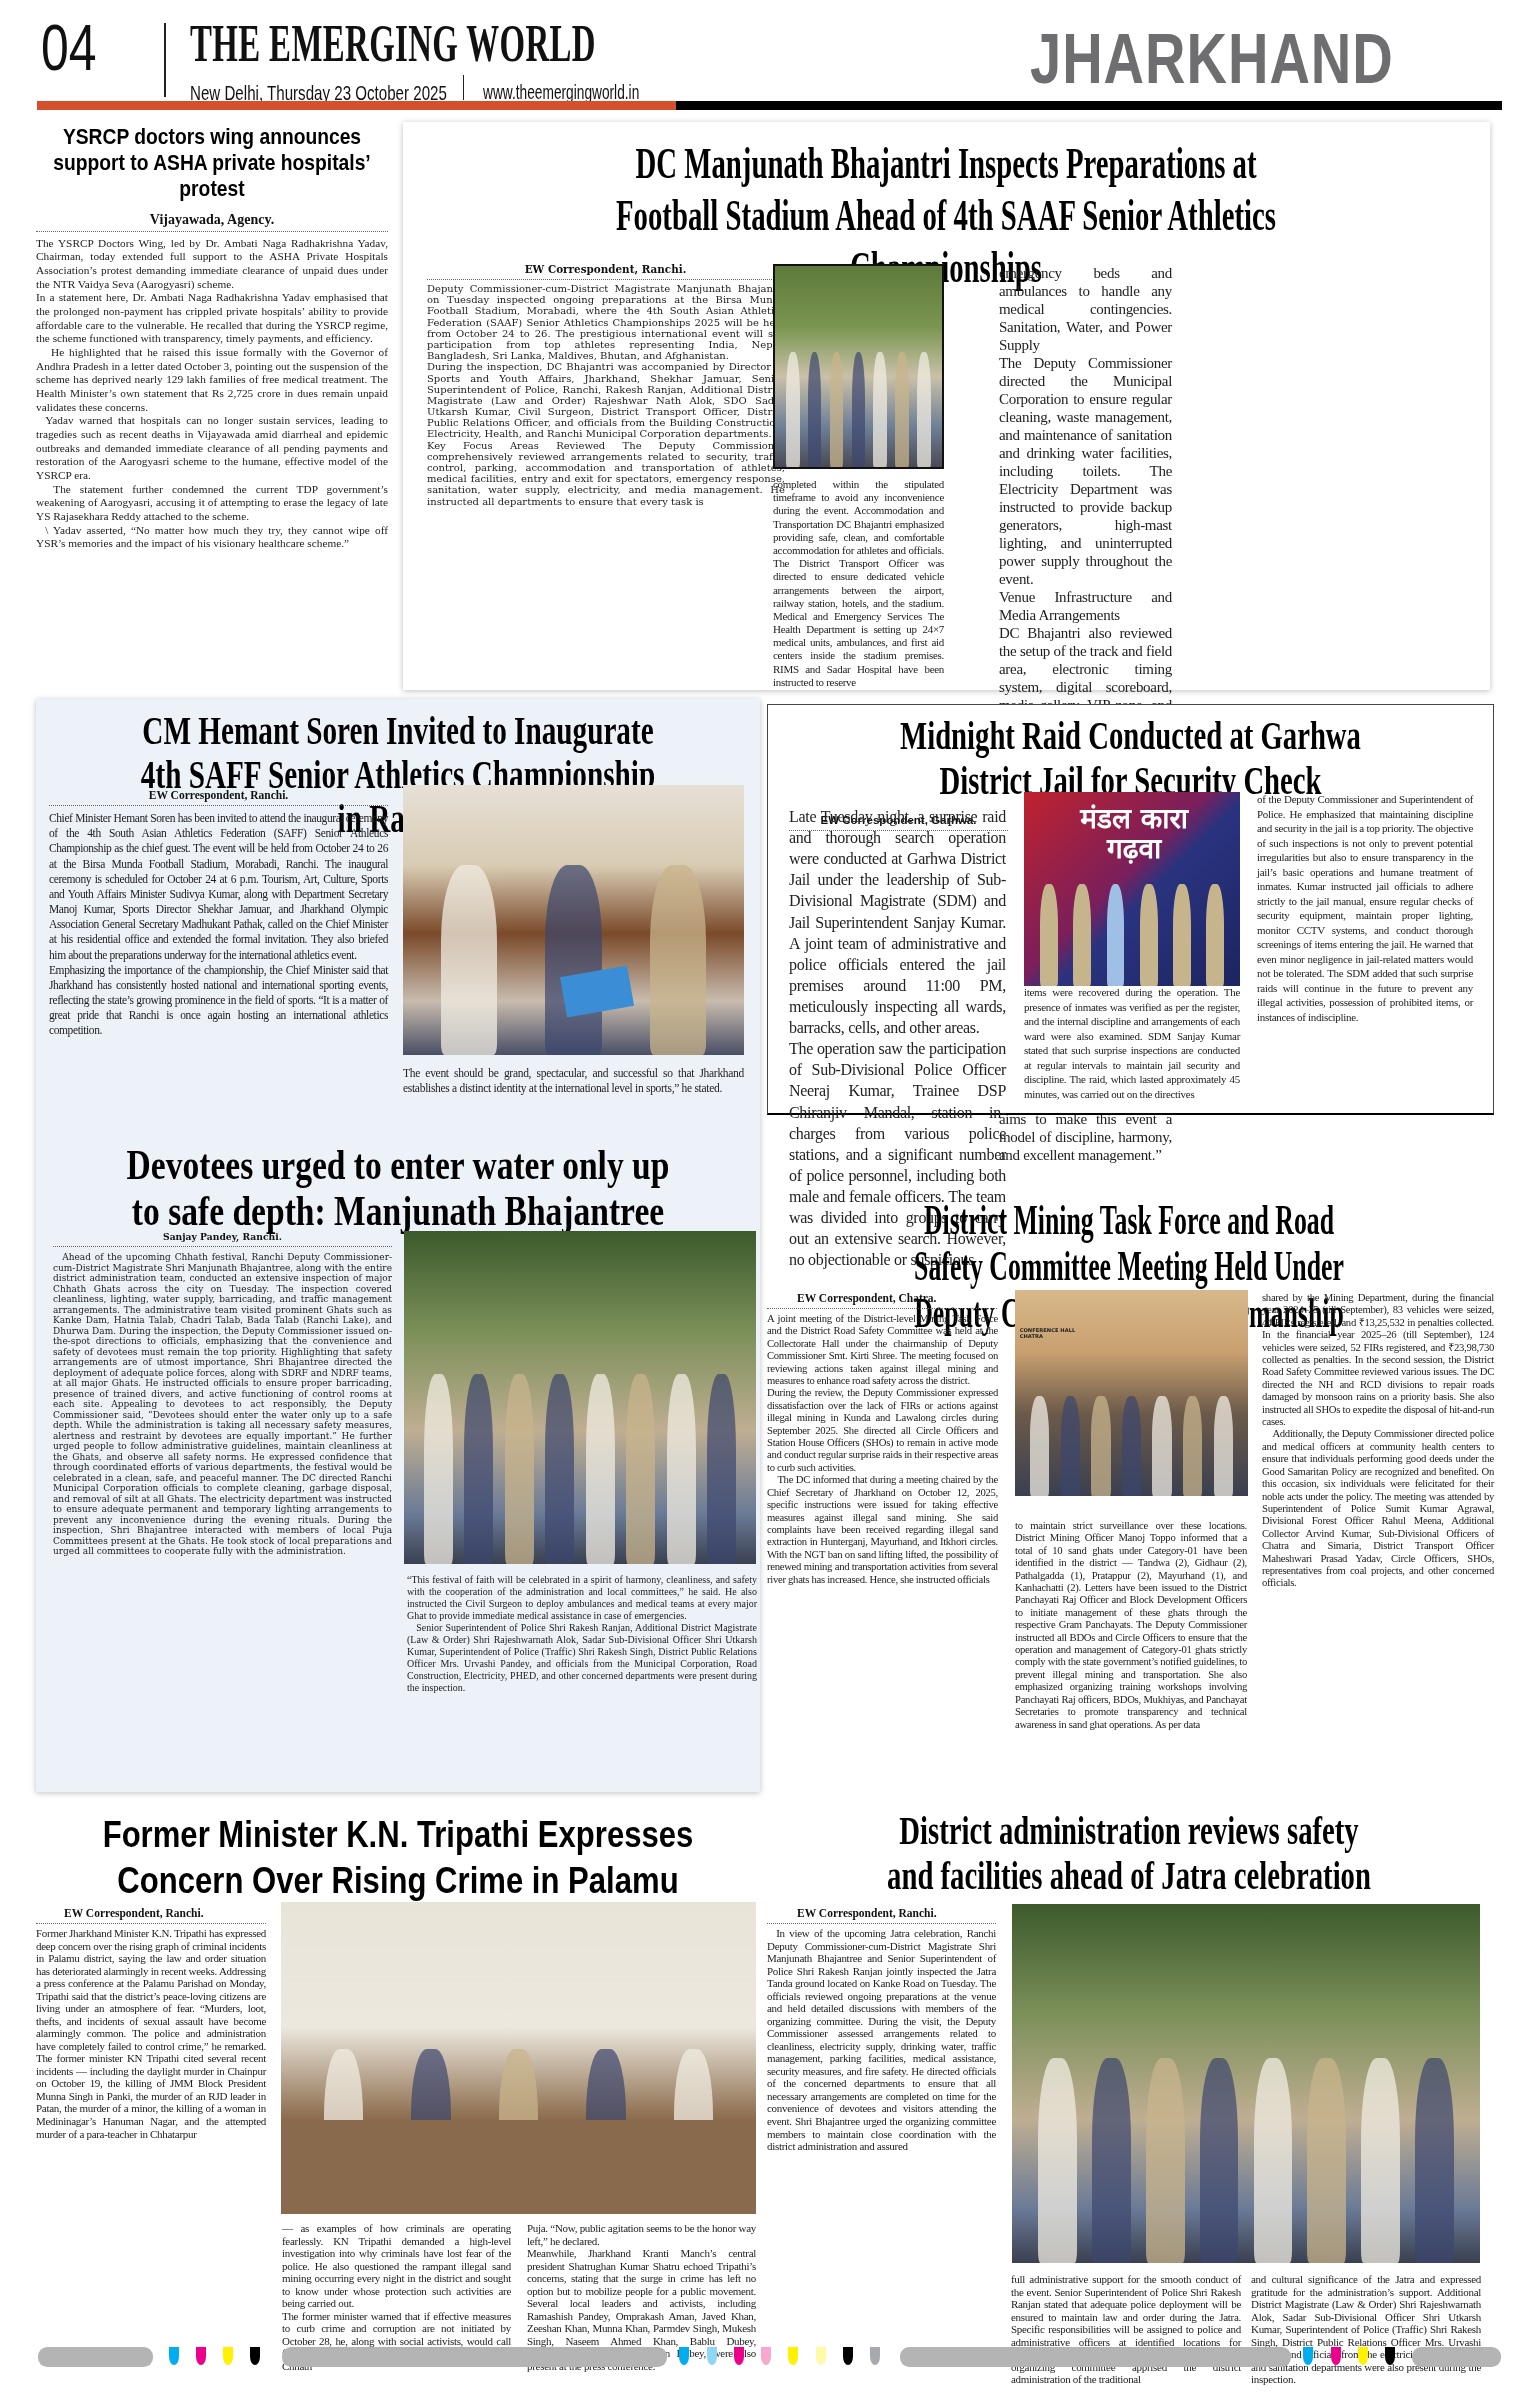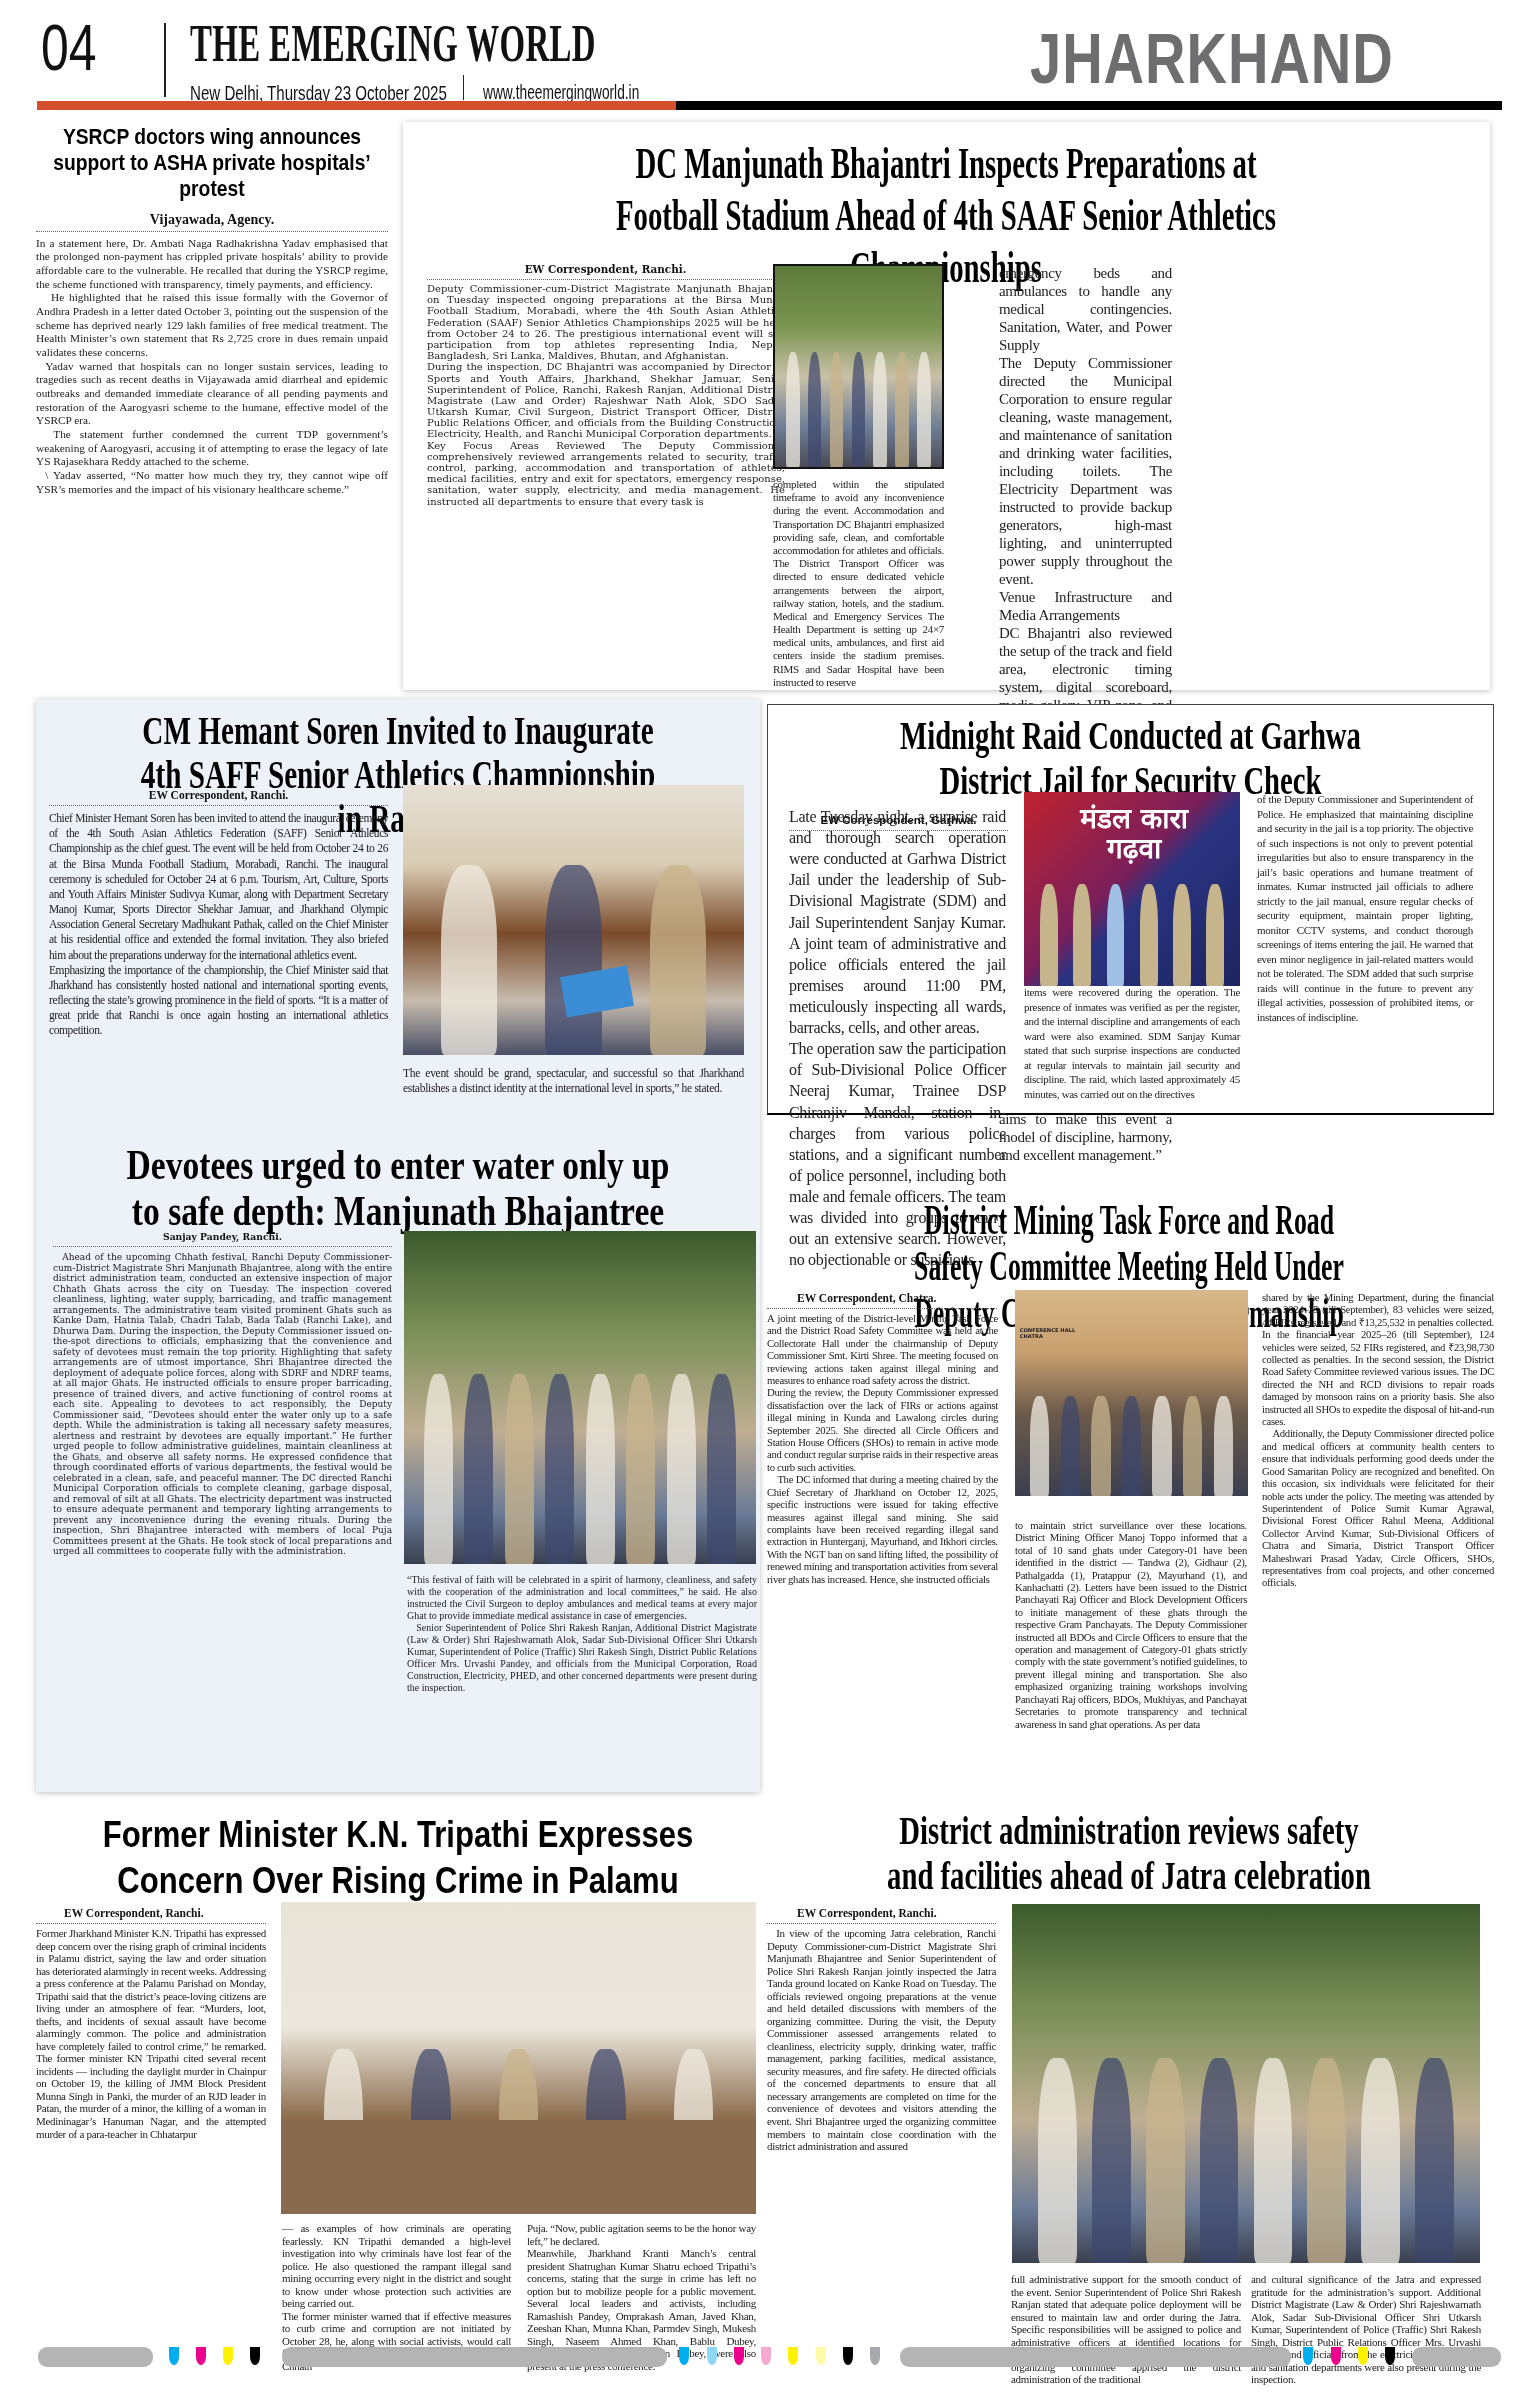--- a/index.html
+++ b/index.html
@@ -50,20 +50,21 @@
 <div class="abs dl-sep"></div>
 <div class="abs website">www.theemergingworld.in</div>
 <div class="abs section">JHARKHAND</div>
 <div class="abs rule-orange"></div>
 <div class="abs rule-black"></div>
 
 <div class="abs" style="left:36px;top:124px;width:352px;height:552px">
   <div class="hl" style="font-family:'Liberation Sans',sans-serif;font-size:22.4px;line-height:1.15;transform:scaleX(.86);transform-origin:center top;margin:0 -23px">YSRCP doctors wing announces support to ASHA private hospitals’ protest</div>
   <div class="byline" style="font-family:'Liberation Serif',serif;font-size:14px;margin-top:10.4px">Vijayawada, Agency.</div>
   <div class="bodyc" style="font-size:11.3px;line-height:1.21;margin-top:4.6px">
+    <p>The YSRCP Doctors Wing, led by Dr. Ambati Naga Radhakrishna Yadav, Chairman, today extended full support to the ASHA Private Hospitals Association’s protest demanding immediate clearance of unpaid dues under the NTR Vaidya Seva (Aarogyasri) scheme.</p>
     <p>In a statement here, Dr. Ambati Naga Radhakrishna Yadav emphasised that the prolonged non-payment has crippled private hospitals’ ability to provide affordable care to the vulnerable. He recalled that during the YSRCP regime, the scheme functioned with transparency, timely payments, and efficiency.</p>
     <p style="text-indent:15px">He highlighted that he raised this issue formally with the Governor of Andhra Pradesh in a letter dated October 3, pointing out the suspension of the scheme has deprived nearly 129 lakh families of free medical treatment. The Health Minister’s own statement that Rs 2,725 crore in dues remain unpaid validates these concerns.</p>
     <p style="text-indent:9.2px">Yadav warned that hospitals can no longer sustain services, leading to tragedies such as recent deaths in Vijayawada amid diarrheal and epidemic outbreaks and demanded immediate clearance of all pending payments and restoration of the Aarogyasri scheme to the humane, effective model of the YSRCP era.</p>
     <p style="text-indent:17.3px">The statement further condemned the current TDP government’s weakening of Aarogyasri, accusing it of attempting to erase the legacy of late YS Rajasekhara Reddy attached to the scheme.</p>
     <p style="text-indent:9.2px">\ Yadav asserted, “No matter how much they try, they cannot wipe off YSR’s memories and the impact of his visionary healthcare scheme.”</p>
   </div>
 </div>
 
 <div class="abs box-shadow" style="left:403px;top:122px;width:1087px;height:568px;background:#fff"></div>
 <div class="abs hl" style="left:414px;top:137px;width:1064px;font-size:45px;line-height:1.16;transform:scaleX(.64);transform-origin:center top;margin-left:0">DC Manjunath Bhajantri Inspects Preparations at  Football Stadium Ahead of 4th SAAF Senior Athletics Championships</div>

